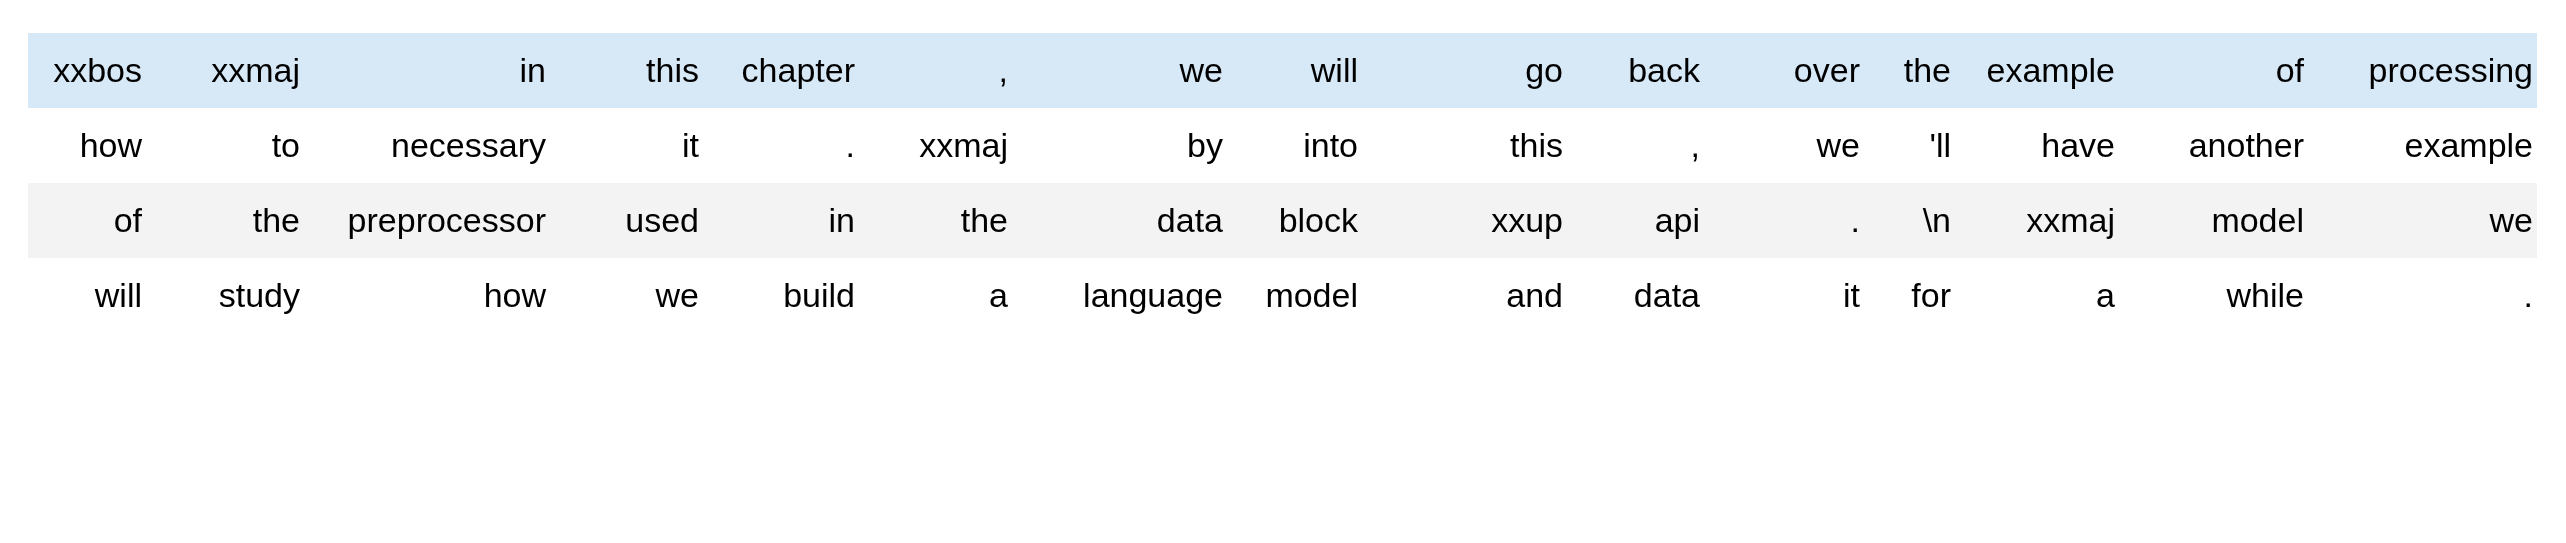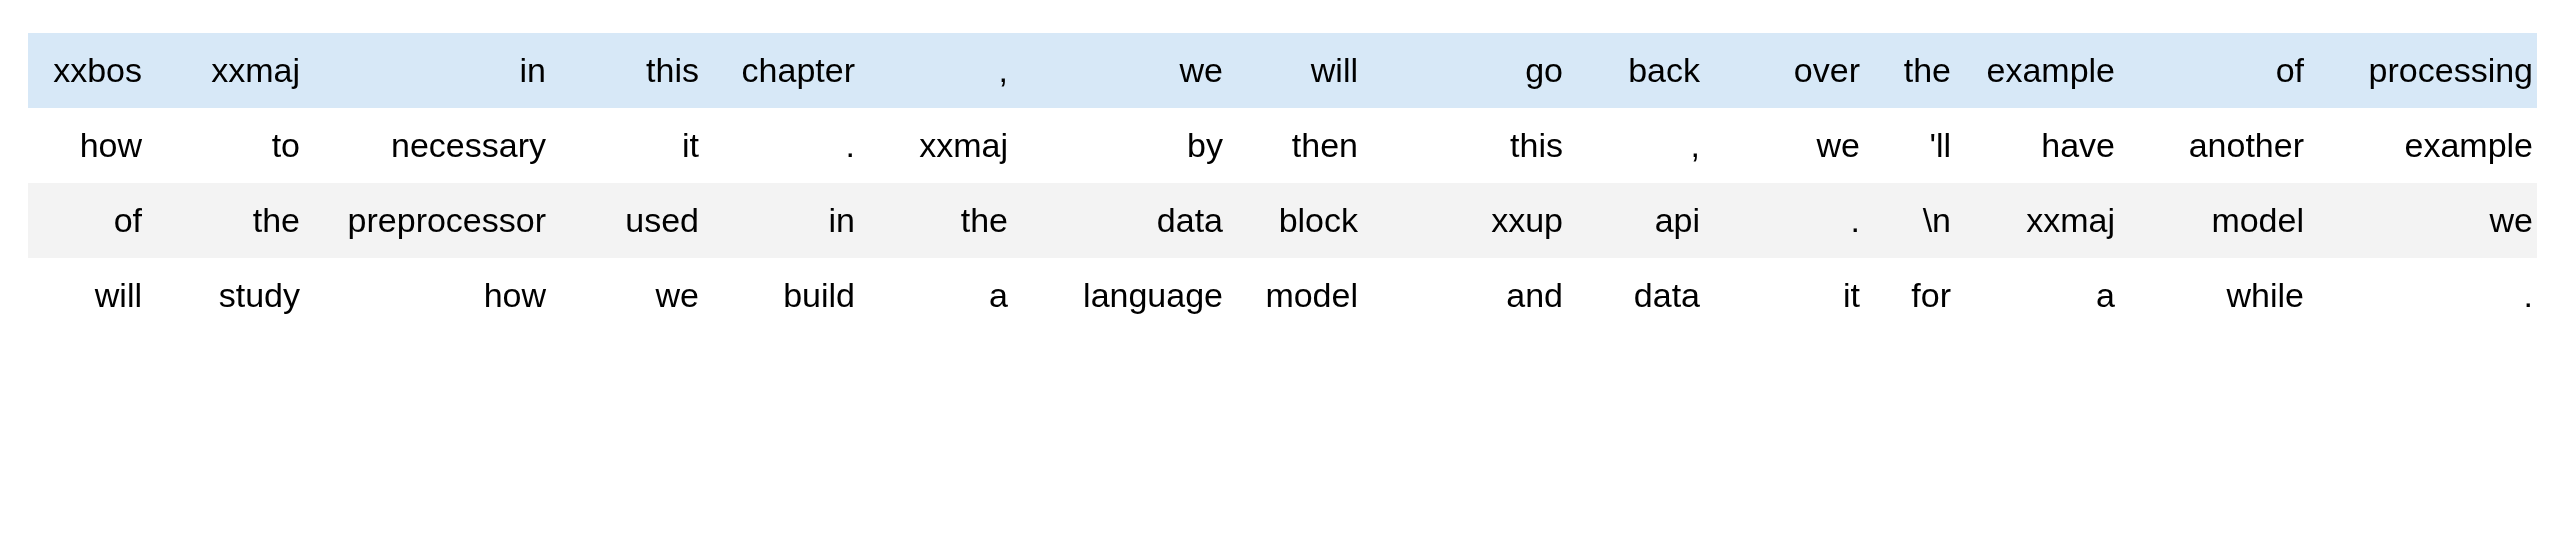--- a/index.html
+++ b/index.html
@@ -77,21 +77,21 @@
         <td>processing</td>
       </tr>
       <tr>
         <td>how</td>
         <td>to</td>
         <td>necessary</td>
         <td>it</td>
         <td>.</td>
         <td>xxmaj</td>
         <td>by</td>
-        <td>then</td>
+        <td>into</td>
         <td>this</td>
         <td>,</td>
         <td>we</td>
         <td>'ll</td>
         <td>have</td>
         <td>another</td>
         <td>example</td>
       </tr>
       <tr class="stripe">
         <td>of</td>

